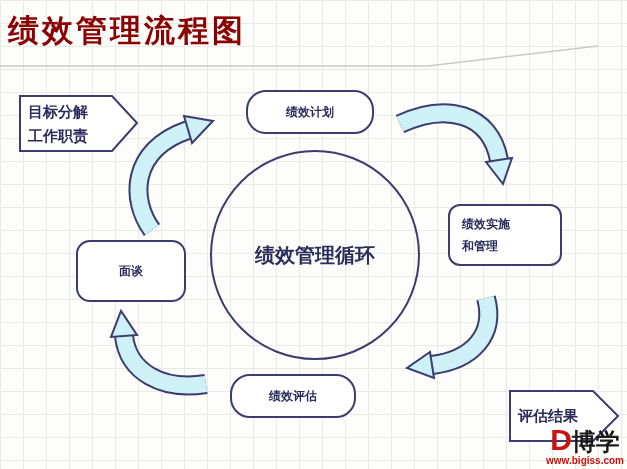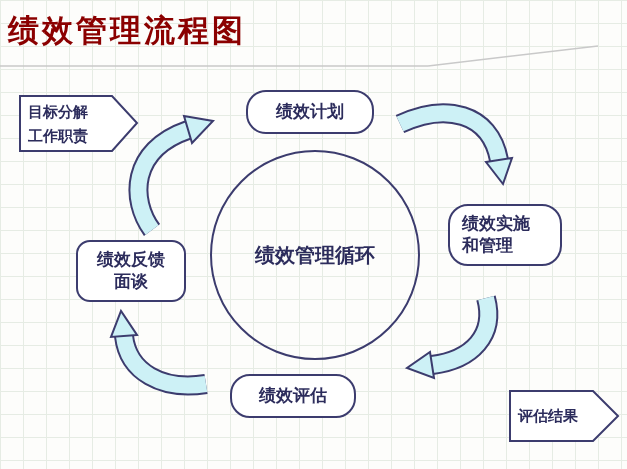--- a/index.html
+++ b/index.html
@@ -12,26 +12,26 @@
       linear-gradient(90deg, #e6ece4 1px, transparent 1px);
     background-size:23px 23px;
   }
   .title {
     position:absolute; left:8px; top:10px;
     font-size:31px; font-weight:bold; color:#8b0000; letter-spacing:3px;
   }
   .svg-layer { position:absolute; left:0; top:0; width:627px; height:469px; }
   .node {
     position:absolute; background:#ffffff; border:2px solid #3c3c6e;
-    color:#2c2c5c; font-weight:bold; font-size:17px;
+    color:#2c2c5c; font-weight:bold; font-size:12px;
     display:flex; flex-direction:column; align-items:center; justify-content:center;
     line-height:22px; text-align:center;
   }
   .node-plan      { left:246px; top:90px;  width:128px; height:44px; border-radius:20px; }
-  .node-implement { left:448px; top:204px; width:114px; height:62px; border-radius:20px; align-items:flex-start; padding-left:12px; text-align:left; }
+  .node-implement { left:448px; top:204px; width:114px; height:62px; border-radius:12px; align-items:flex-start; padding-left:12px; text-align:left; }
   .node-feedback  { left:76px;  top:240px; width:110px; height:62px; border-radius:14px; }
   .node-evaluate  { left:230px; top:374px; width:126px; height:44px; border-radius:20px;text-align:center; }
   .cycle-circle {
     position:absolute; left:210px; top:150px; width:210px; height:210px;
     border:2px solid #3c3c6e; border-radius:50%;
     display:flex; align-items:center; justify-content:center;
     color:#2c2c5c; font-weight:bold; font-size:20px;
   }
   .callout-text {
     position:absolute; color:#2c2c5c; font-weight:bold; font-size:15px; line-height:24px;
@@ -93,31 +93,36 @@
   <div class="node node-plan">
     <span>绩效计划</span>
   </div>
 
   <div class="node node-implement">
     <span>绩效实施</span>
     <span>和管理</span>
   </div>
 
   <div class="node node-feedback">
-    <span>绩效反馈</span>
     <span>面谈</span>
   </div>
 
   <div class="node node-evaluate">
     <span>绩效评估</span>
   </div>
 
   <div class="callout-text callout-goal-text">
     <div>目标分解</div>
     <div>工作职责</div>
   </div>
 
   <div class="callout-text callout-result-text">
     <div>评估结果</div>
   </div>
 
+  <div class="watermark">
+    <div class="wm-row">
+      <span class="wm-d">D</span><span>博学</span>
+    </div>
+    <div class="wm-url">www.bigiss.com</div>
+  </div>
 
 </div>
 
 </body></html>

